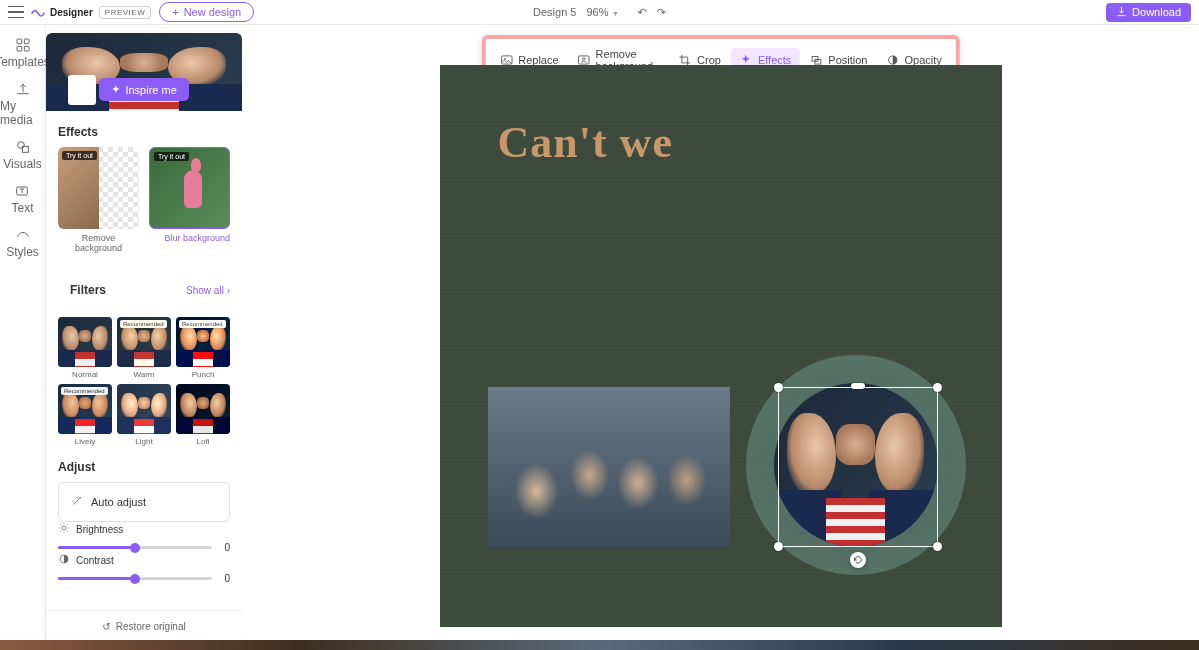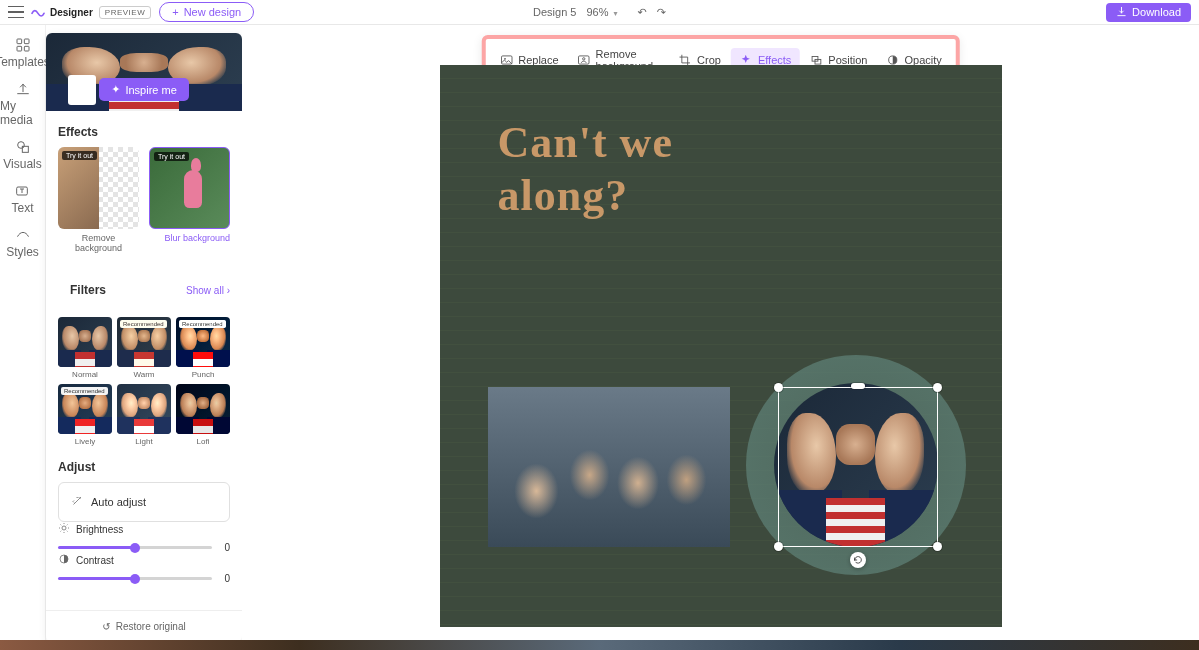--- a/index.html
+++ b/index.html
@@ -686,21 +686,20 @@
               <path d="M12 5a7 7 0 010 14z" fill="#555"></path>
             </svg>
           </span>
         <span>Opacity</span>
       </div>
     </div>
 
     <div class="canvas">
       <div class="headline">
         <div>Can't we</div>
-        <div>along?</div>
       </div>
       <div class="photo1">
         <div class="crowd"></div>
       </div>
       <div class="sel-circle">
         <div class="ring1"></div>
         <div class="ring2">
             <div class="painting">
               <div class="face-l"></div>
               <div class="face-r"></div>

